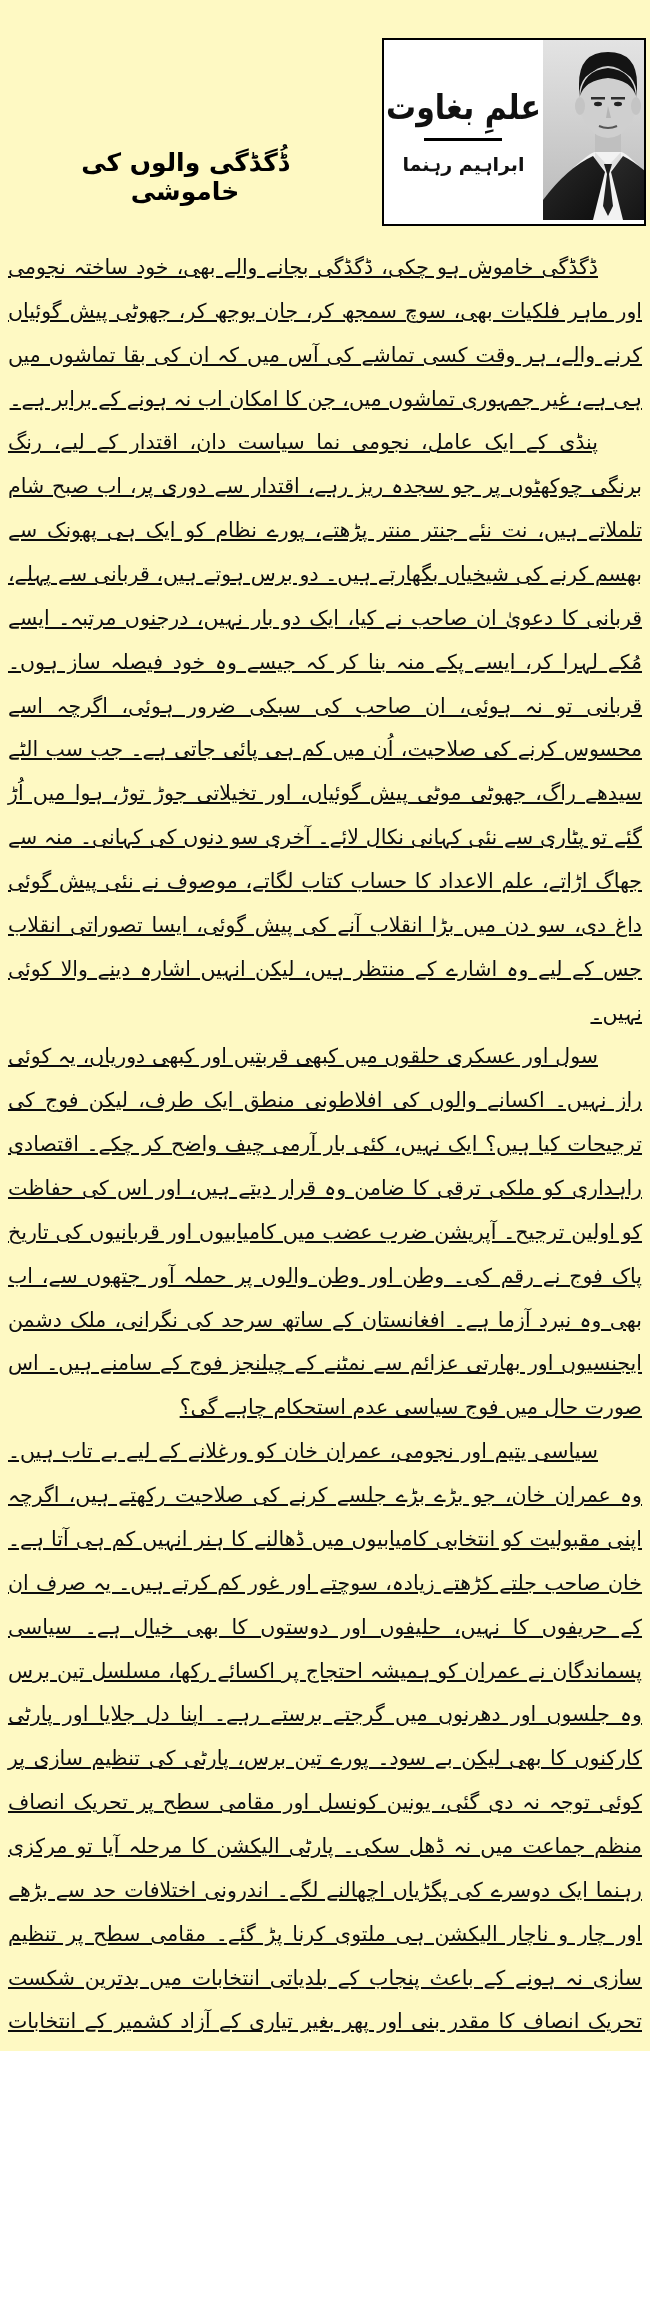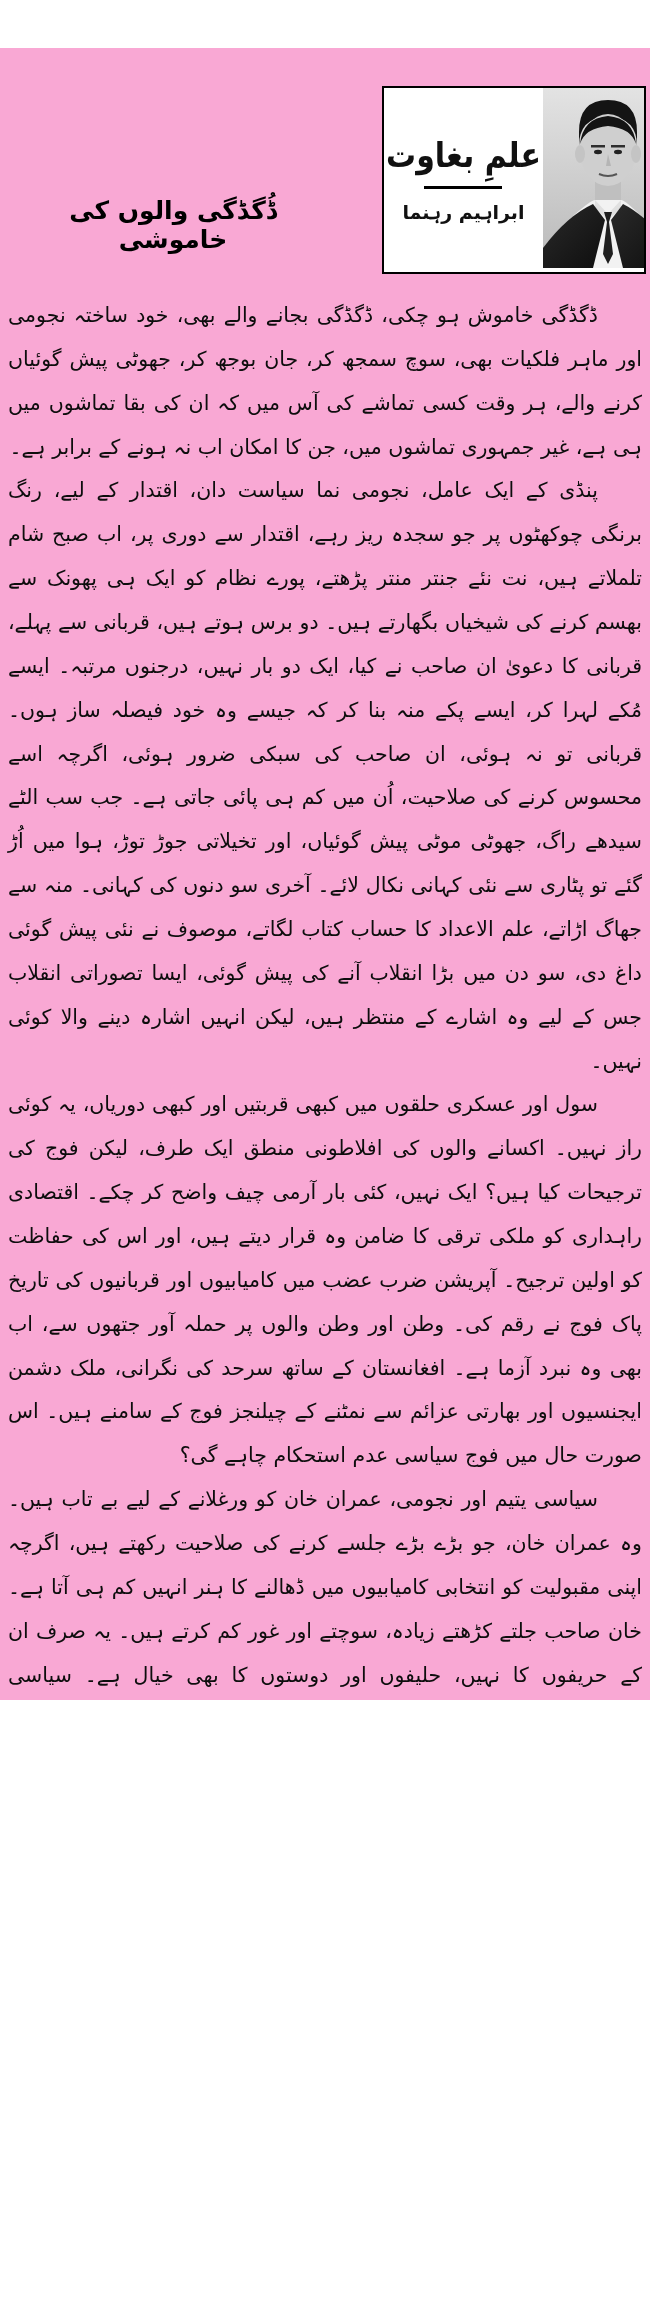--- a/index.html
+++ b/index.html
@@ -4,24 +4,23 @@
 <style>
   html, body { margin: 0; padding: 0; }
   body {
     width: 650px; height: 2304px;
     background: #ffffff;
     font-family: "DejaVu Sans", sans-serif;
     color: #111111;
   }
   .page {
     position: relative;
-    width: 650px; height: 1652px;
-    background: #f9a8d4;
+    width: 650px; height: 2051px;
+    background: #fef9c3;
     overflow: hidden;
-    margin-top: 48px;
   }
   
   .header-box {
     position: absolute;
     top: 38px; right: 4px;
     width: 260px; height: 184px;
     border: 2px solid #000;
     background: #fff;
     display: flex;
     flex-direction: row;
@@ -54,41 +53,42 @@
   }
   .photo-side {
     width: 128px;
     height: 100%;
     overflow: hidden;
   }
   .photo-side svg { display: block; }
   
   .article-title {
     position: absolute;
-    top: 148px; left: 48px;
+    top: 148px; left: 60px;
     width: 250px;
     text-align: center;
     direction: rtl;
     font-size: 25px;
     font-weight: bold;
     color: #000;
   }
   
   .article-body {
     position: absolute;
     top: 246px; left: 8px; right: 8px;
     direction: rtl;
     text-align: justify;
     font-size: 20.5px;
     line-height: 2.14;
     color: #0d0d0d;
   }
   .article-body p {
     margin: 0;
     text-indent: 44px;
+    text-decoration: underline;
   }
 </style>
 </head>
 <body>
 
 <div class="page">
 
   <div class="header-box">
     <div class="logo-side">
       <div class="column-logo">علمِ بغاوت</div>

